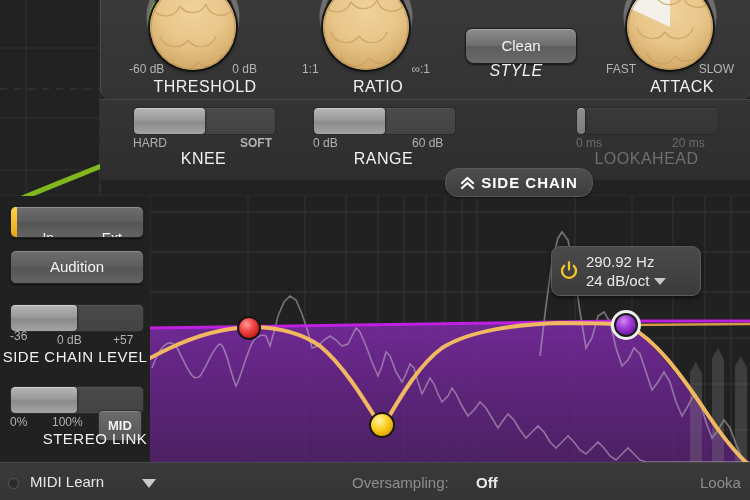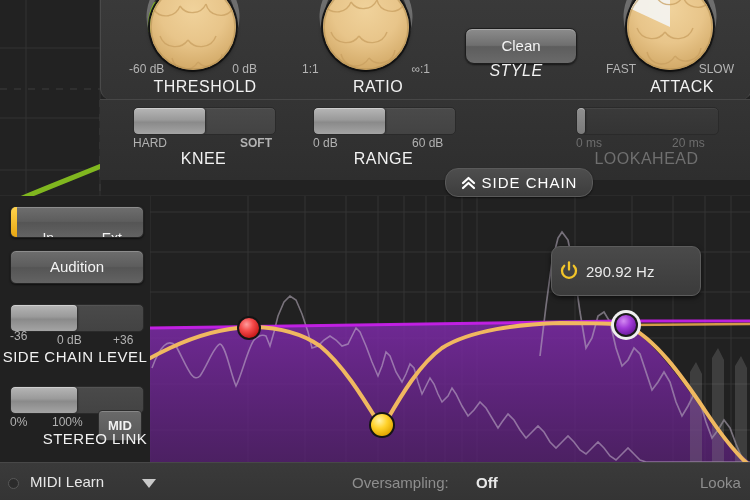--- a/index.html
+++ b/index.html
@@ -72,21 +72,21 @@
   .s-lbl.dimmed{color:#6d6d6d;}
   .s-name{position:absolute;font-size:16px;color:#f2f2f2;letter-spacing:.5px;text-align:center;}
   .s-name.dimmed{color:#6f6f6f;}
 
   
   .sc-pill{
     position:absolute;left:445px;top:168px;width:146px;height:27px;border-radius:13px;
     background:linear-gradient(180deg,#4e4e4e 0%,#3d3d3d 100%);
     border:1px solid #5a5a5a;
     box-shadow:0 1px 2px rgba(0,0,0,.55);
-    color:#ffffff;font-size:15px;font-weight:normal;letter-spacing:1px;
+    color:#ffffff;font-size:15px;font-weight:bold;letter-spacing:1px;
     display:flex;align-items:center;justify-content:center;gap:6px;cursor:pointer;z-index:6;
   }
 
   
   .eq-pane{position:absolute;left:0;top:196px;width:750px;height:266px;background:#212121;overflow:hidden;}
 
   
   .sc-col{position:absolute;left:0;top:196px;width:150px;height:266px;z-index:5;}
   .seg{
     position:absolute;height:30px;border-radius:6px;display:flex;overflow:hidden;
@@ -385,41 +385,47 @@
       <div class="opt">Ext</div>
     </div>
 
     <div class="btn-wide" style="left:10px;top:54px;width:132px;">Audition</div>
 
     <div class="slider" style="left:10px;top:108px;width:132px;">
       <div class="fill" style="width:50%;"></div>
     </div>
     <div class="s-lbl" style="left:10px;top:133px;">-36</div>
     <div class="s-lbl" style="left:57px;top:137px;">0 dB</div>
-    <div class="s-lbl" style="left:113px;top:137px;">+36</div>
+    <div class="s-lbl" style="left:113px;top:137px;">+57</div>
     <div class="s-name" style="left:0px;top:152px;width:150px;font-size:15px;">SIDE CHAIN LEVEL</div>
 
     <div class="slider" style="left:10px;top:190px;width:132px;">
       <div class="fill" style="width:50%;"></div>
     </div>
     <div class="s-lbl" style="left:10px;top:219px;">0%</div>
     <div class="s-lbl" style="left:52px;top:219px;">100%</div>
     <div class="mid-badge" style="left:98px;top:214px;">MID</div>
     <div class="s-name" style="left:0px;top:234px;width:150px;font-size:15px;padding-left:20px;">STEREO LINK</div>
   </div>
 
   <div class="freq-pop">
     <div class="pwr">
       <svg width="20" height="20" viewBox="0 0 20 20">
         <path d="M 5.2 4.8 A 7 7 0 1 0 14.8 4.8" fill="none" stroke="#f2c52a" stroke-width="2.3" stroke-linecap="round"></path>
         <line x1="10" y1="1.5" x2="10" y2="8.5" stroke="#f2c52a" stroke-width="2.3" stroke-linecap="round"></line>
       </svg>
     </div>
     <div class="txt">
       <div>290.92 Hz</div>
+      <div class="r2">
+        <span>24 dB/oct</span>
+        <svg width="12" height="8" viewBox="0 0 12 8">
+          <path d="M0 1 L12 1 L6 8 Z" fill="#c9c9c9"></path>
+        </svg>
+      </div>
     </div>
   </div>
 
   <div class="botbar">
     <div class="midi-led"></div>
     <div class="midi-txt">MIDI Learn</div>
     <svg class="midi-caret" width="14" height="9" viewBox="0 0 14 9">
       <path d="M0 0 L14 0 L7 9 Z" fill="#c9c9c9"></path>
     </svg>
     <div class="osr-lbl">Oversampling:</div>

